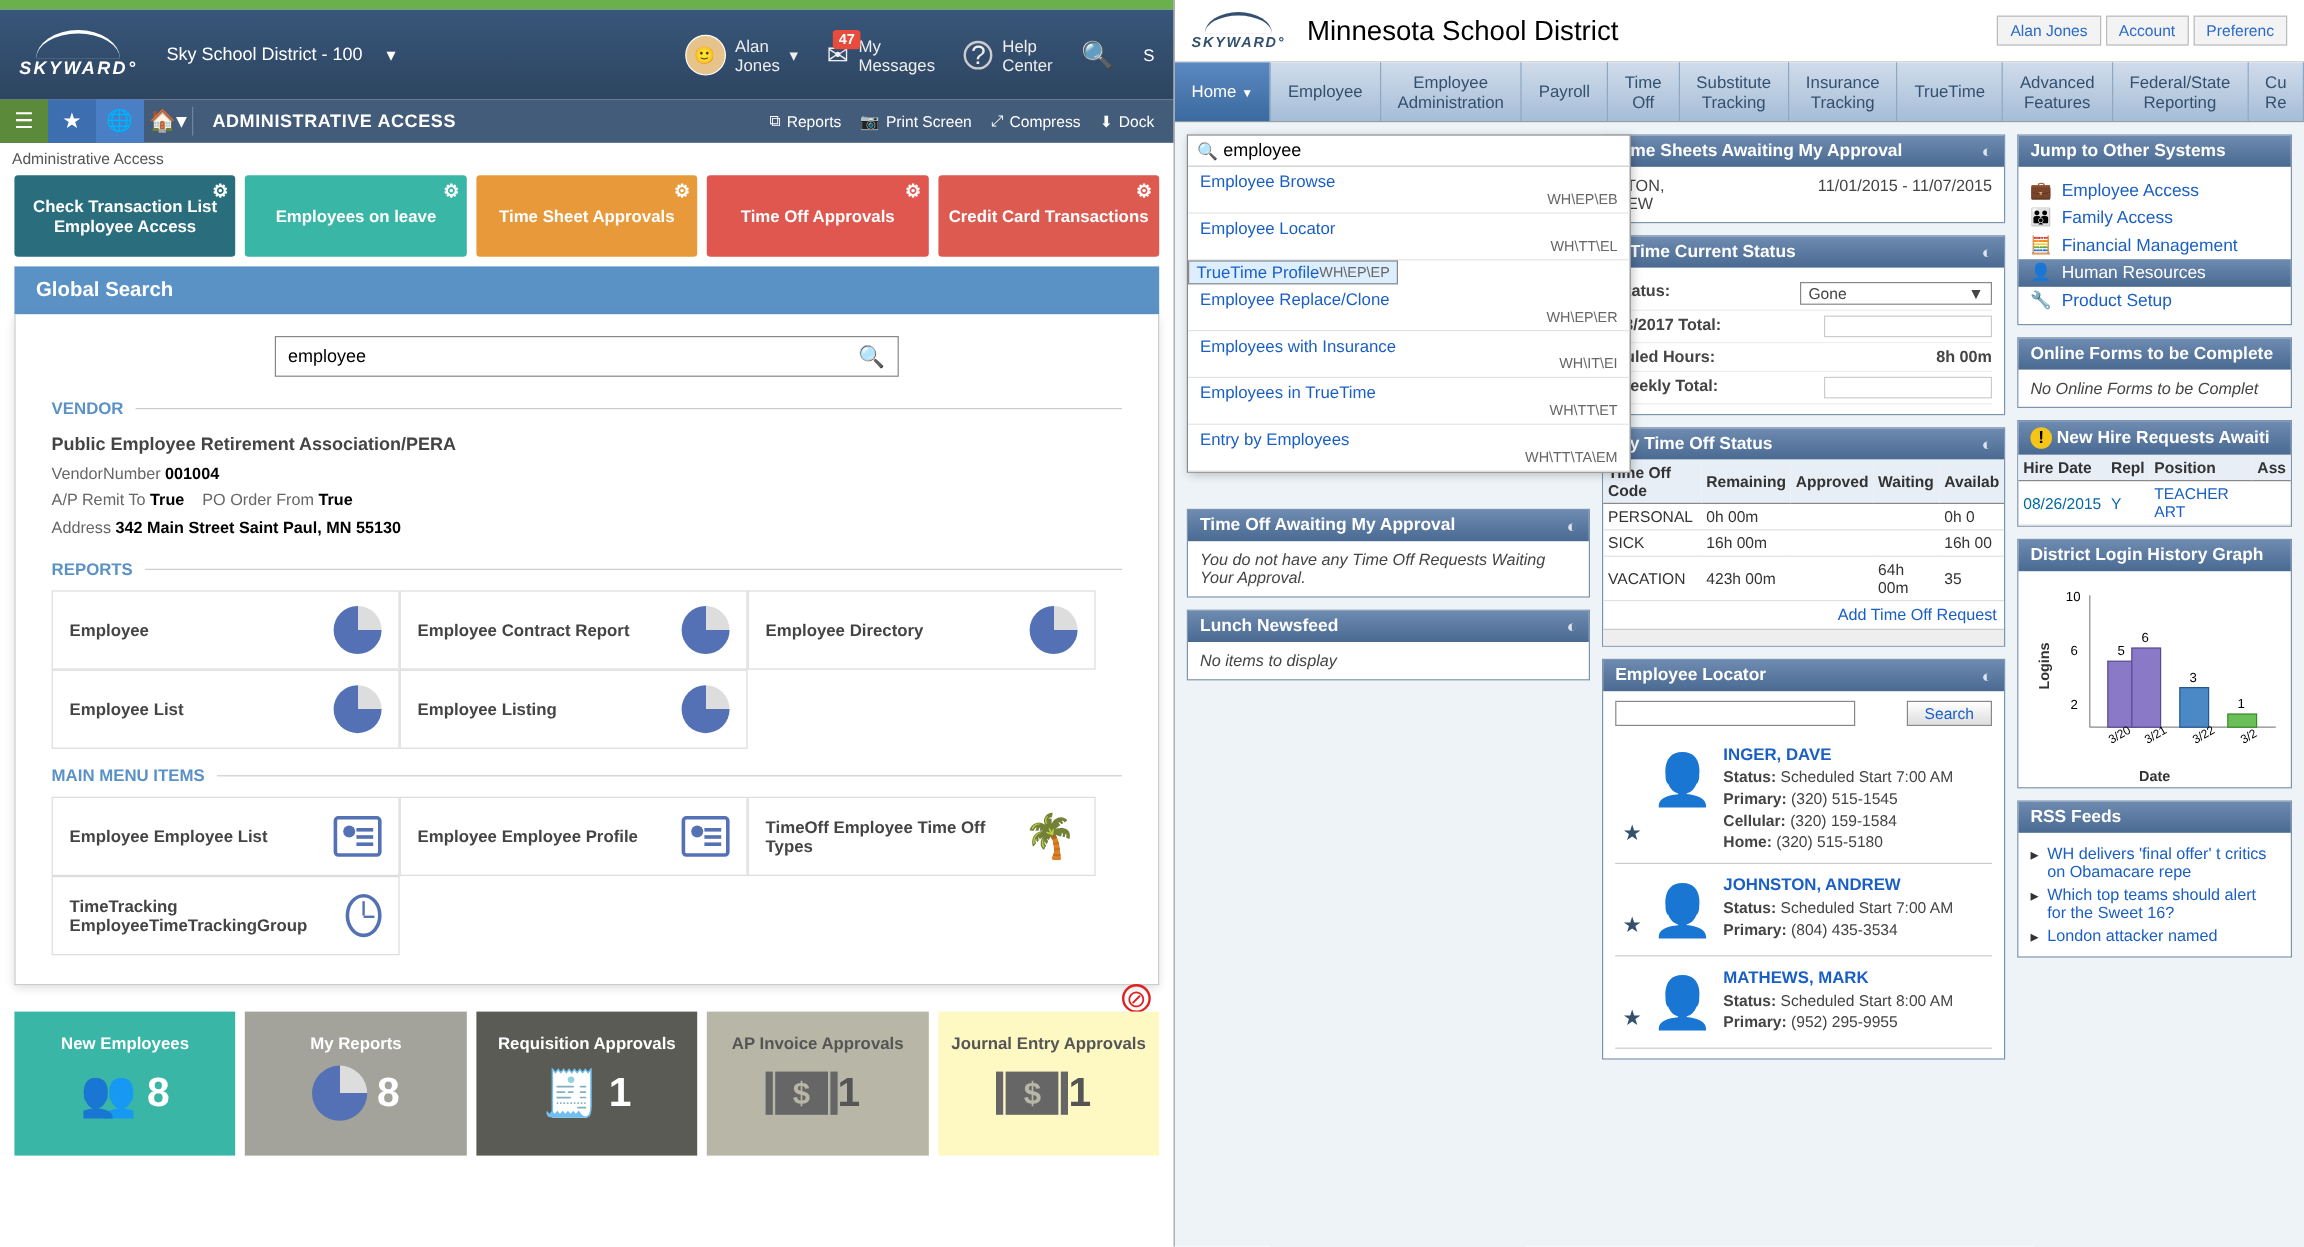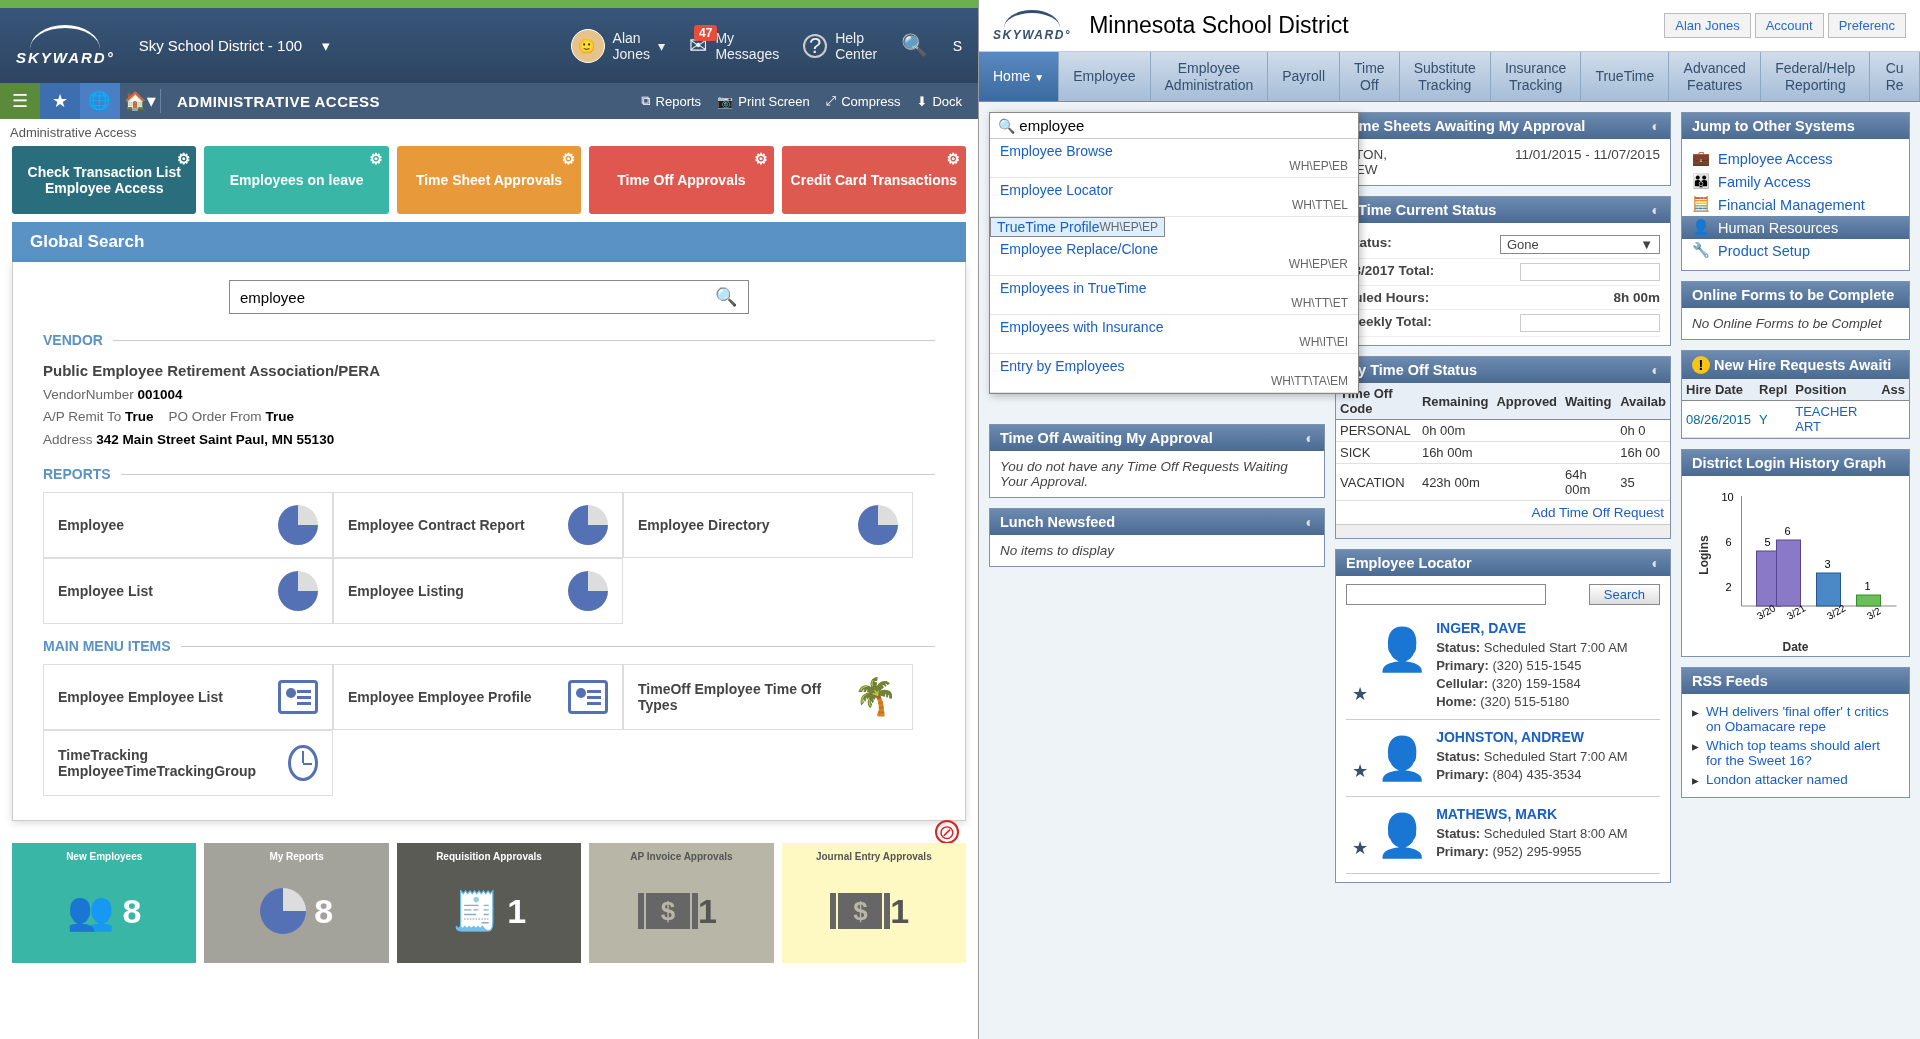--- a/index.html
+++ b/index.html
@@ -59,21 +59,21 @@
 .id-ico { width:40px; height:34px; border:3px solid #5571b5; border-radius:4px; position:relative;}
 .id-ico::before{content:'';position:absolute;left:5px;top:5px;width:10px;height:10px;border-radius:50%;background:#5571b5;}
 .id-ico::after{content:'';position:absolute;right:4px;top:7px;width:14px;height:3px;background:#5571b5;box-shadow:0 6px 0 #5571b5, 0 12px 0 #5571b5;}
 .palm{font-size:36px;color:#5571b5;}
 .clock{width:36px;height:36px;border:3px solid #5571b5;border-radius:50%;position:relative;}
 .clock::after{content:'';position:absolute;left:50%;top:50%;width:2px;height:12px;background:#5571b5;transform-origin:bottom;transform:translate(-50%,-100%);}
 .clock::before{content:'';position:absolute;left:50%;top:50%;width:9px;height:2px;background:#5571b5;}
 
 .btm-tiles { display:flex; gap:8px; padding:8px 12px; margin-top:14px;}
 .big-tile { flex:1; height:120px; display:flex; flex-direction:column; align-items:center; justify-content:center; color:#fff; gap:10px; cursor:pointer; position:relative;}
-.big-tile .title { font-size:10px; font-weight:bold; position:absolute; top:8px; width:100%; text-align:center;}
+.big-tile .title { font-size:14px; font-weight:bold; position:absolute; top:18px; width:100%; text-align:center;}
 .big-tile .num-row { display:flex; align-items:center; gap:8px; font-size:34px; font-weight:bold; margin-top:16px;}
 .bt1{background:#3ab6a7;}.bt2{background:#a3a39c;color:#fff;}.bt3{background:#5b5b55;}.bt4{background:#b8b6a6;color:#555;}.bt5{background:#fef9c3;color:#555;}
 .big-ico{font-size:38px;}
 .dollar{width:44px;height:36px;background:#666;position:relative;display:flex;align-items:center;justify-content:center;font-size:26px;font-weight:bold;color:#b8b6a6;}
 .dollar::before,.dollar::after{content:'';position:absolute;width:6px;height:36px;background:#666;left:-8px;}
 .dollar::after{left:auto;right:-8px;}
 
 .red-circ{position:absolute;right:6px;bottom:-24px;font-size:20px;color:#d22;border:2px solid #d22;border-radius:50%;width:24px;height:24px;display:flex;align-items:center;justify-content:center;}
 
 
@@ -358,21 +358,21 @@
           <span style="white-space:pre-line">Substitute Tracking</span>
         </div>
       <div class="r-tab">
           <span style="white-space:pre-line">Insurance Tracking</span>
         </div>
       <div class="r-tab">TrueTime</div>
       <div class="r-tab">
           <span style="white-space:pre-line">Advanced Features</span>
         </div>
       <div class="r-tab">
-          <span style="white-space:pre-line">Federal/Help Reporting</span>
+          <span style="white-space:pre-line">Federal/State Reporting</span>
         </div>
       <div class="r-tab">
           <span style="white-space:pre-line">Cu Re</span>
         </div>
     </div>
 
     <div class="r-body">
 
       <div class="col colA">
         <div class="search-pop">
@@ -390,26 +390,26 @@
             </div>
           <div class="sp-item sel">
               <div class="ln1">TrueTime Profile</div>
               <div class="ln2">WH\EP\EP</div>
             </div>
           <div class="sp-item">
               <div class="ln1">Employee Replace/Clone</div>
               <div class="ln2">WH\EP\ER</div>
             </div>
           <div class="sp-item">
+              <div class="ln1">Employees with Insurance</div>
+              <div class="ln2">WH\IT\EI</div>
+            </div>
+          <div class="sp-item">
               <div class="ln1">Employees in TrueTime</div>
               <div class="ln2">WH\TT\ET</div>
-            </div>
-          <div class="sp-item">
-              <div class="ln1">Employees with Insurance</div>
-              <div class="ln2">WH\IT\EI</div>
             </div>
           <div class="sp-item">
               <div class="ln1">Entry by Employees</div>
               <div class="ln2">WH\TT\TA\EM</div>
             </div>
         </div>
         <div style="height:302px"></div>
         <div class="widget">
           <div class="w-head">
               <span>Time Off Awaiting My Approval</span>

